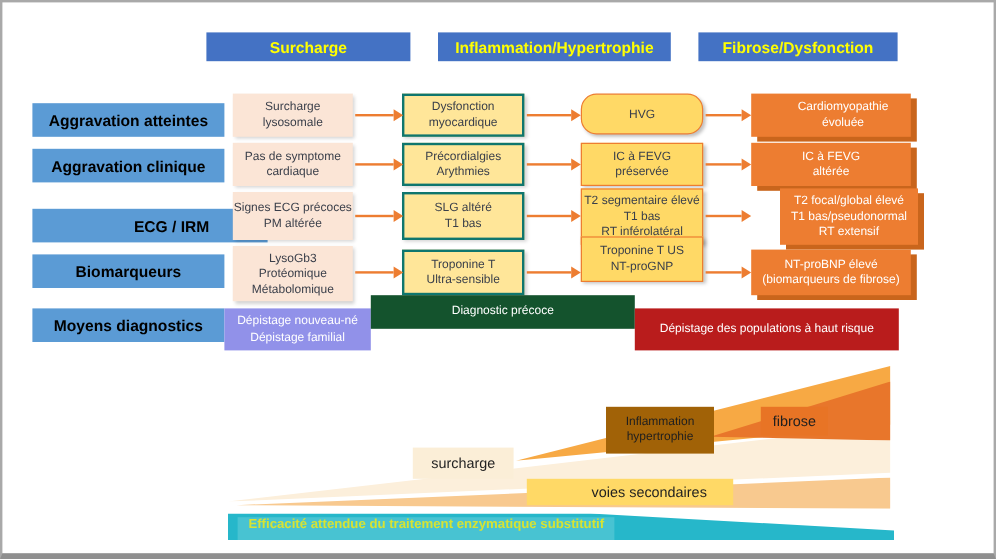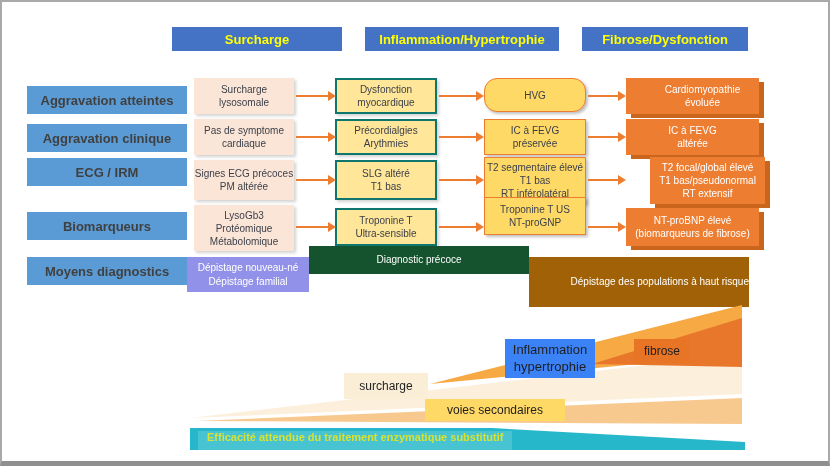--- a/index.html
+++ b/index.html
@@ -9,21 +9,21 @@
     box-sizing:border-box;overflow:hidden;
     font-family:"Liberation Sans", sans-serif;
   }
   
   .hdr{
     position:absolute;top:25px;height:24px;background:#4472C4;color:#FFFF00;
     font-weight:bold;font-size:13px;display:flex;align-items:center;justify-content:center;
   }
   
   .rowlabel{
-    position:absolute;left:25px;width:160px;height:28px;background:#5B9BD5;color:#404040;
+    position:absolute;left:25px;width:160px;height:28px;background:#5B9BD5;color:#000000;
     font-weight:bold;font-size:13px;display:flex;align-items:center;justify-content:center;
   }
   
   .cell{
     position:absolute;display:flex;flex-direction:column;align-items:center;justify-content:center;
     font-size:10px;line-height:1.3;color:#3a3f4a;text-align:center;box-sizing:border-box;
   }
   .c1{background:#FBE5D6;box-shadow:2px 2px 3px rgba(0,0,0,.18);}
   .c2{background:#FFE699;border:2px solid #0f766e;box-shadow:2px 2px 3px rgba(0,0,0,.18);}
   .c3{background:#FFD966;border:1.5px solid #ED7D31;box-shadow:2px 2px 3px rgba(0,0,0,.25);}
@@ -34,36 +34,36 @@
     content:"";position:absolute;right:-8px;top:-4px;width:0;height:0;
     border-left:8px solid #ED7D31;border-top:5px solid transparent;border-bottom:5px solid transparent;
   }
   
   .seg{
     position:absolute;color:#ffffff;font-size:10px;line-height:1.35;text-align:center;
     display:flex;flex-direction:column;align-items:center;justify-content:center;
   }
   .seg-purple{left:185px;top:255px;width:122px;height:35px;background:#9191E9;}
   .seg-gray{left:307px;top:244px;width:220px;height:28px;background:#14532d;}
-  .seg-dark{left:527px;top:255px;width:220px;height:50px;background:#a16207;align-items:flex-end;}
+  .seg-dark{left:527px;top:255px;width:220px;height:35px;background:#b91c1c;}
   
   .pyr{position:absolute;left:185px;top:300px;width:560px;height:128px;}
   .wedge{position:absolute;left:0;top:0;width:560px;height:128px;}
   .w-surcharge{background:#FCEFDB;clip-path:polygon(3px 116px,555px 52px,555px 92px);}
   .w-voies{background:#F8C98F;clip-path:polygon(10px 119px,555px 96px,555px 122px);}
   .w-inflammation{background:#F7A944;clip-path:polygon(243px 82px,555px 3px,555px 52px);}
   .w-fibrose{background:#E8762B;clip-path:polygon(405px 62px,555px 16px,555px 65px);}
   
   .pyrlabel{
     position:absolute;display:flex;flex-direction:column;align-items:center;justify-content:center;
     color:#1f1f1f;text-align:center;font-size:12px;line-height:1.25;
   }
   .pl-surcharge{left:342px;top:371px;width:84px;height:26px;background:#FBEED7;}
-  .pl-voies{left:423px;top:397px;width:140px;height:22px;background:#FFD966;}
-  .pl-inflammation{left:503px;top:337px;width:90px;height:39px;background:#3b82f6;font-size:13px;}
+  .pl-voies{left:437px;top:397px;width:140px;height:22px;background:#FFD966;padding-left:32px;}
+  .pl-inflammation{left:503px;top:337px;width:90px;height:39px;background:#a16207;font-size:10px;}
   .pl-fibrose{left:632px;top:337px;width:56px;height:24px;background:#E87425;}
   
   .teal-shape{
     position:absolute;left:185px;top:424px;width:560px;height:27px;background:#26B7CA;
     clip-path:polygon(3px 2px,305px 2px,558px 16px,558px 24px,3px 24px);
   }
   .teal-label{
     position:absolute;left:196px;top:429px;height:19px;padding:0 9px;background:#48C3D2;
     color:#D6E334;font-weight:bold;font-size:11px;display:flex;align-items:flex-start;justify-content:center;
   }
@@ -82,21 +82,21 @@
   <div class="hdr" style="left:363px;width:194px;">
     <span>Inflammation/Hypertrophie</span>
   </div>
 
   <div class="rowlabel" style="top:84px;">
     <span>Aggravation atteintes</span>
   </div>
   <div class="rowlabel" style="top:122px;">
     <span>Aggravation clinique</span>
   </div>
-  <div class="rowlabel" style="top:156px;">
+  <div class="rowlabel" style="top:172px;padding-left:36px;">
     <span>ECG / IRM</span>
   </div>
   <div class="rowlabel" style="top:210px;">
     <span>Biomarqueurs</span>
   </div>
   <div class="rowlabel" style="top:255px;">
     <span>Moyens diagnostics</span>
   </div>
 
   <div class="cell c1" style="left:192px;top:76px;width:100px;height:36px;">

